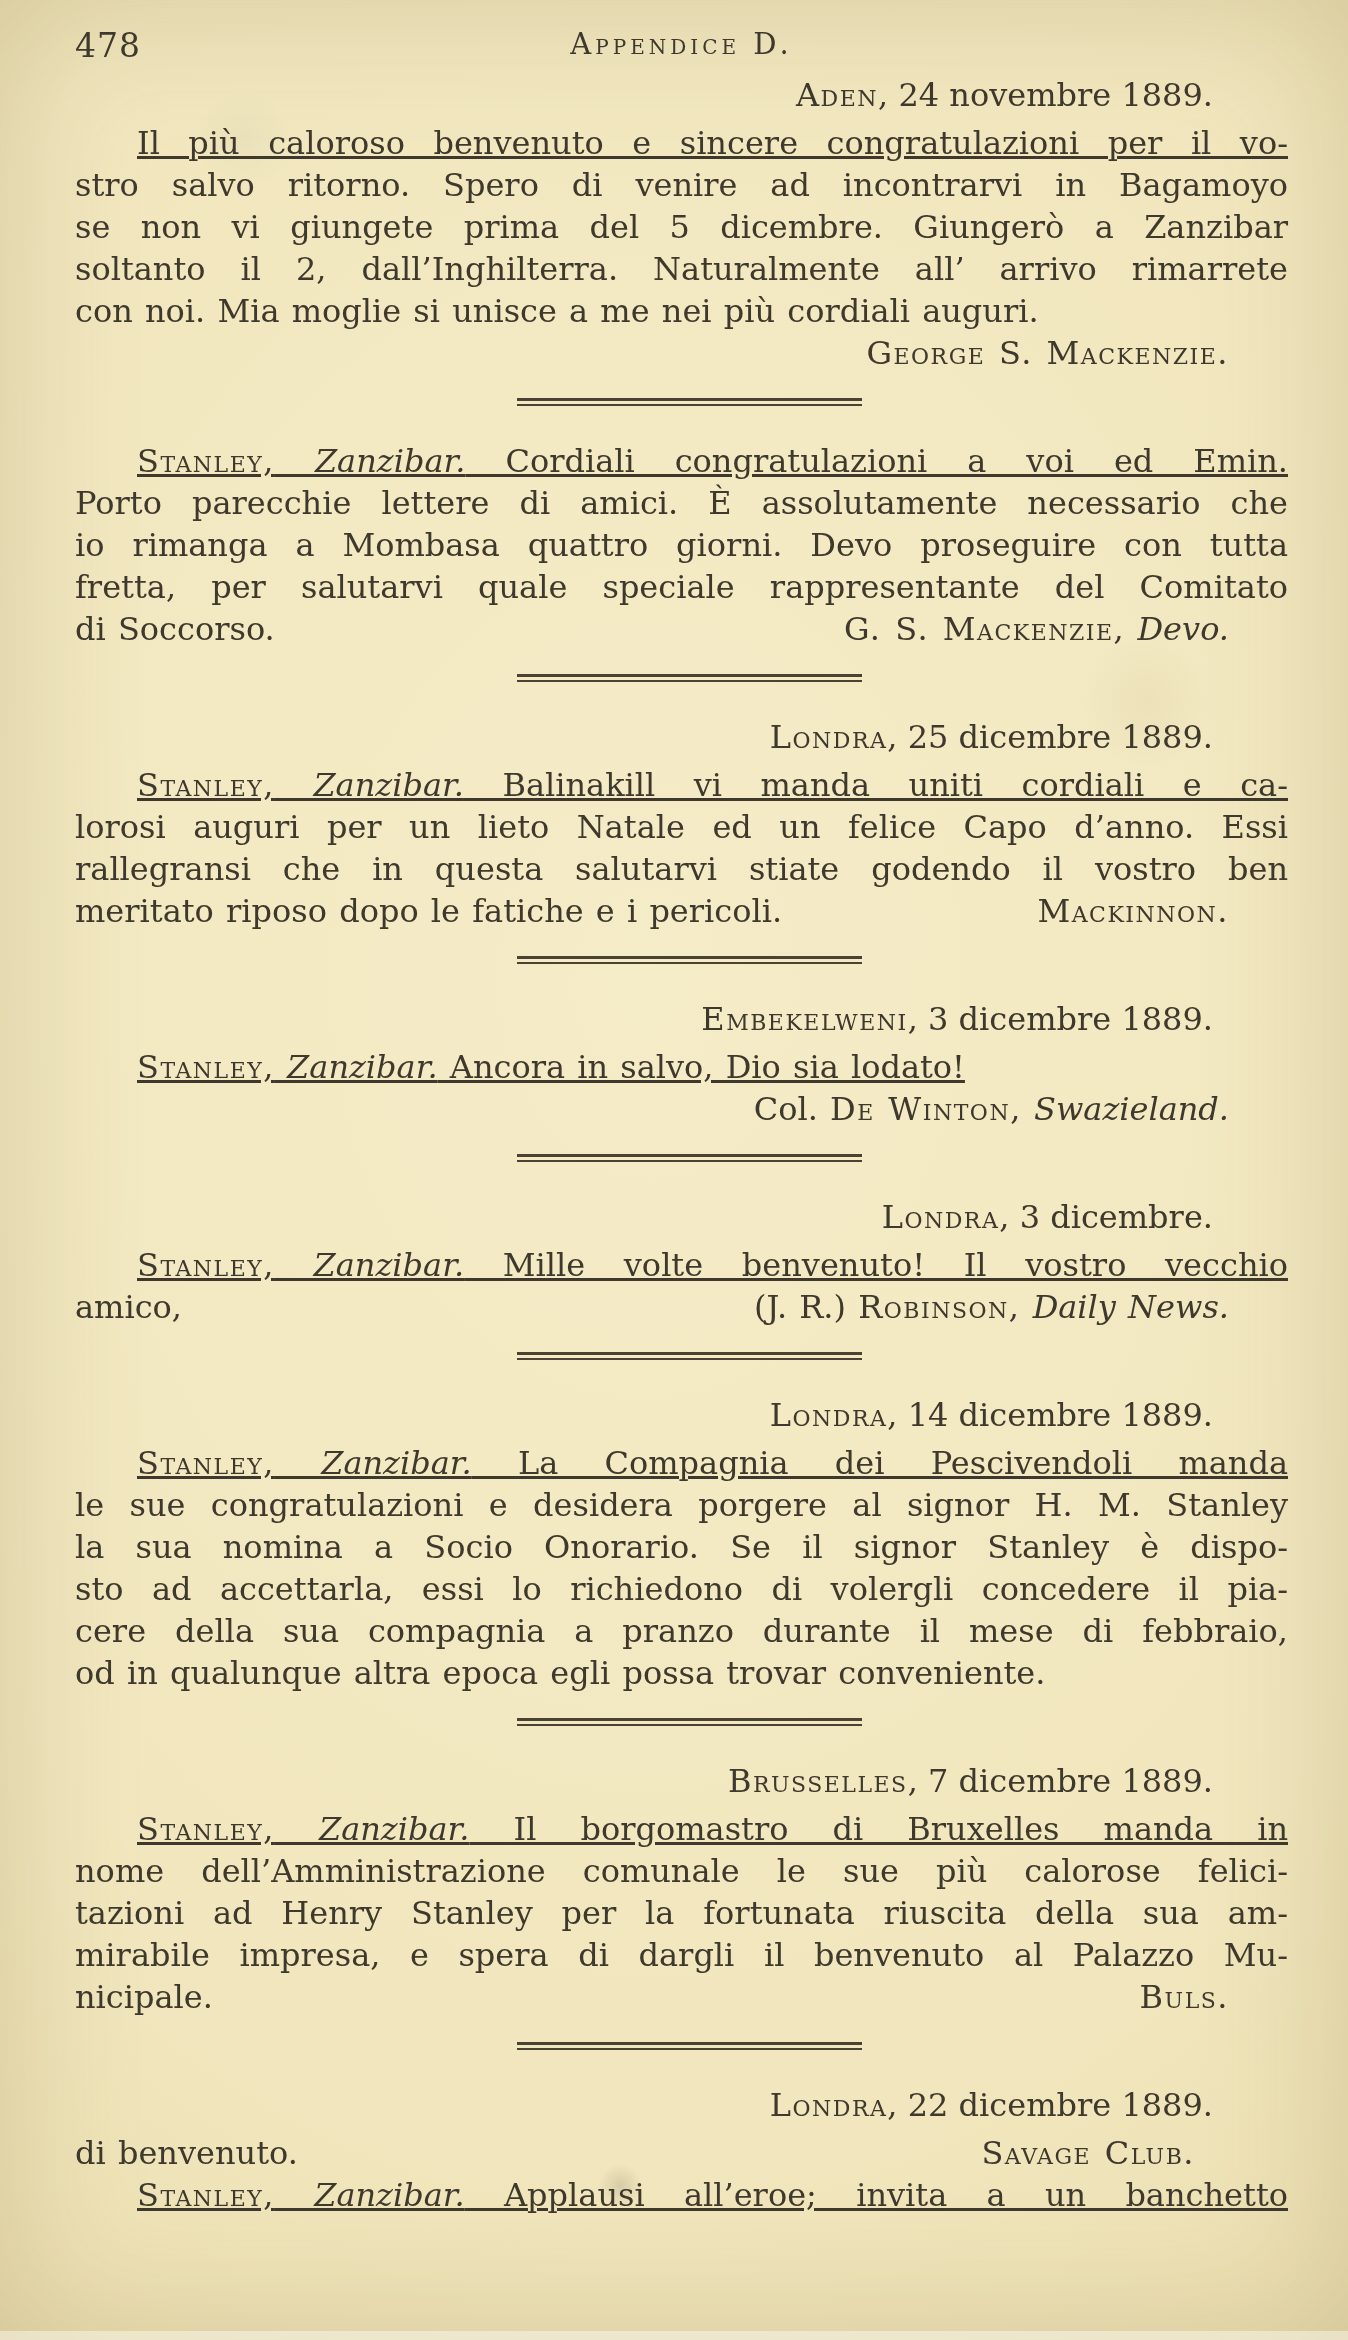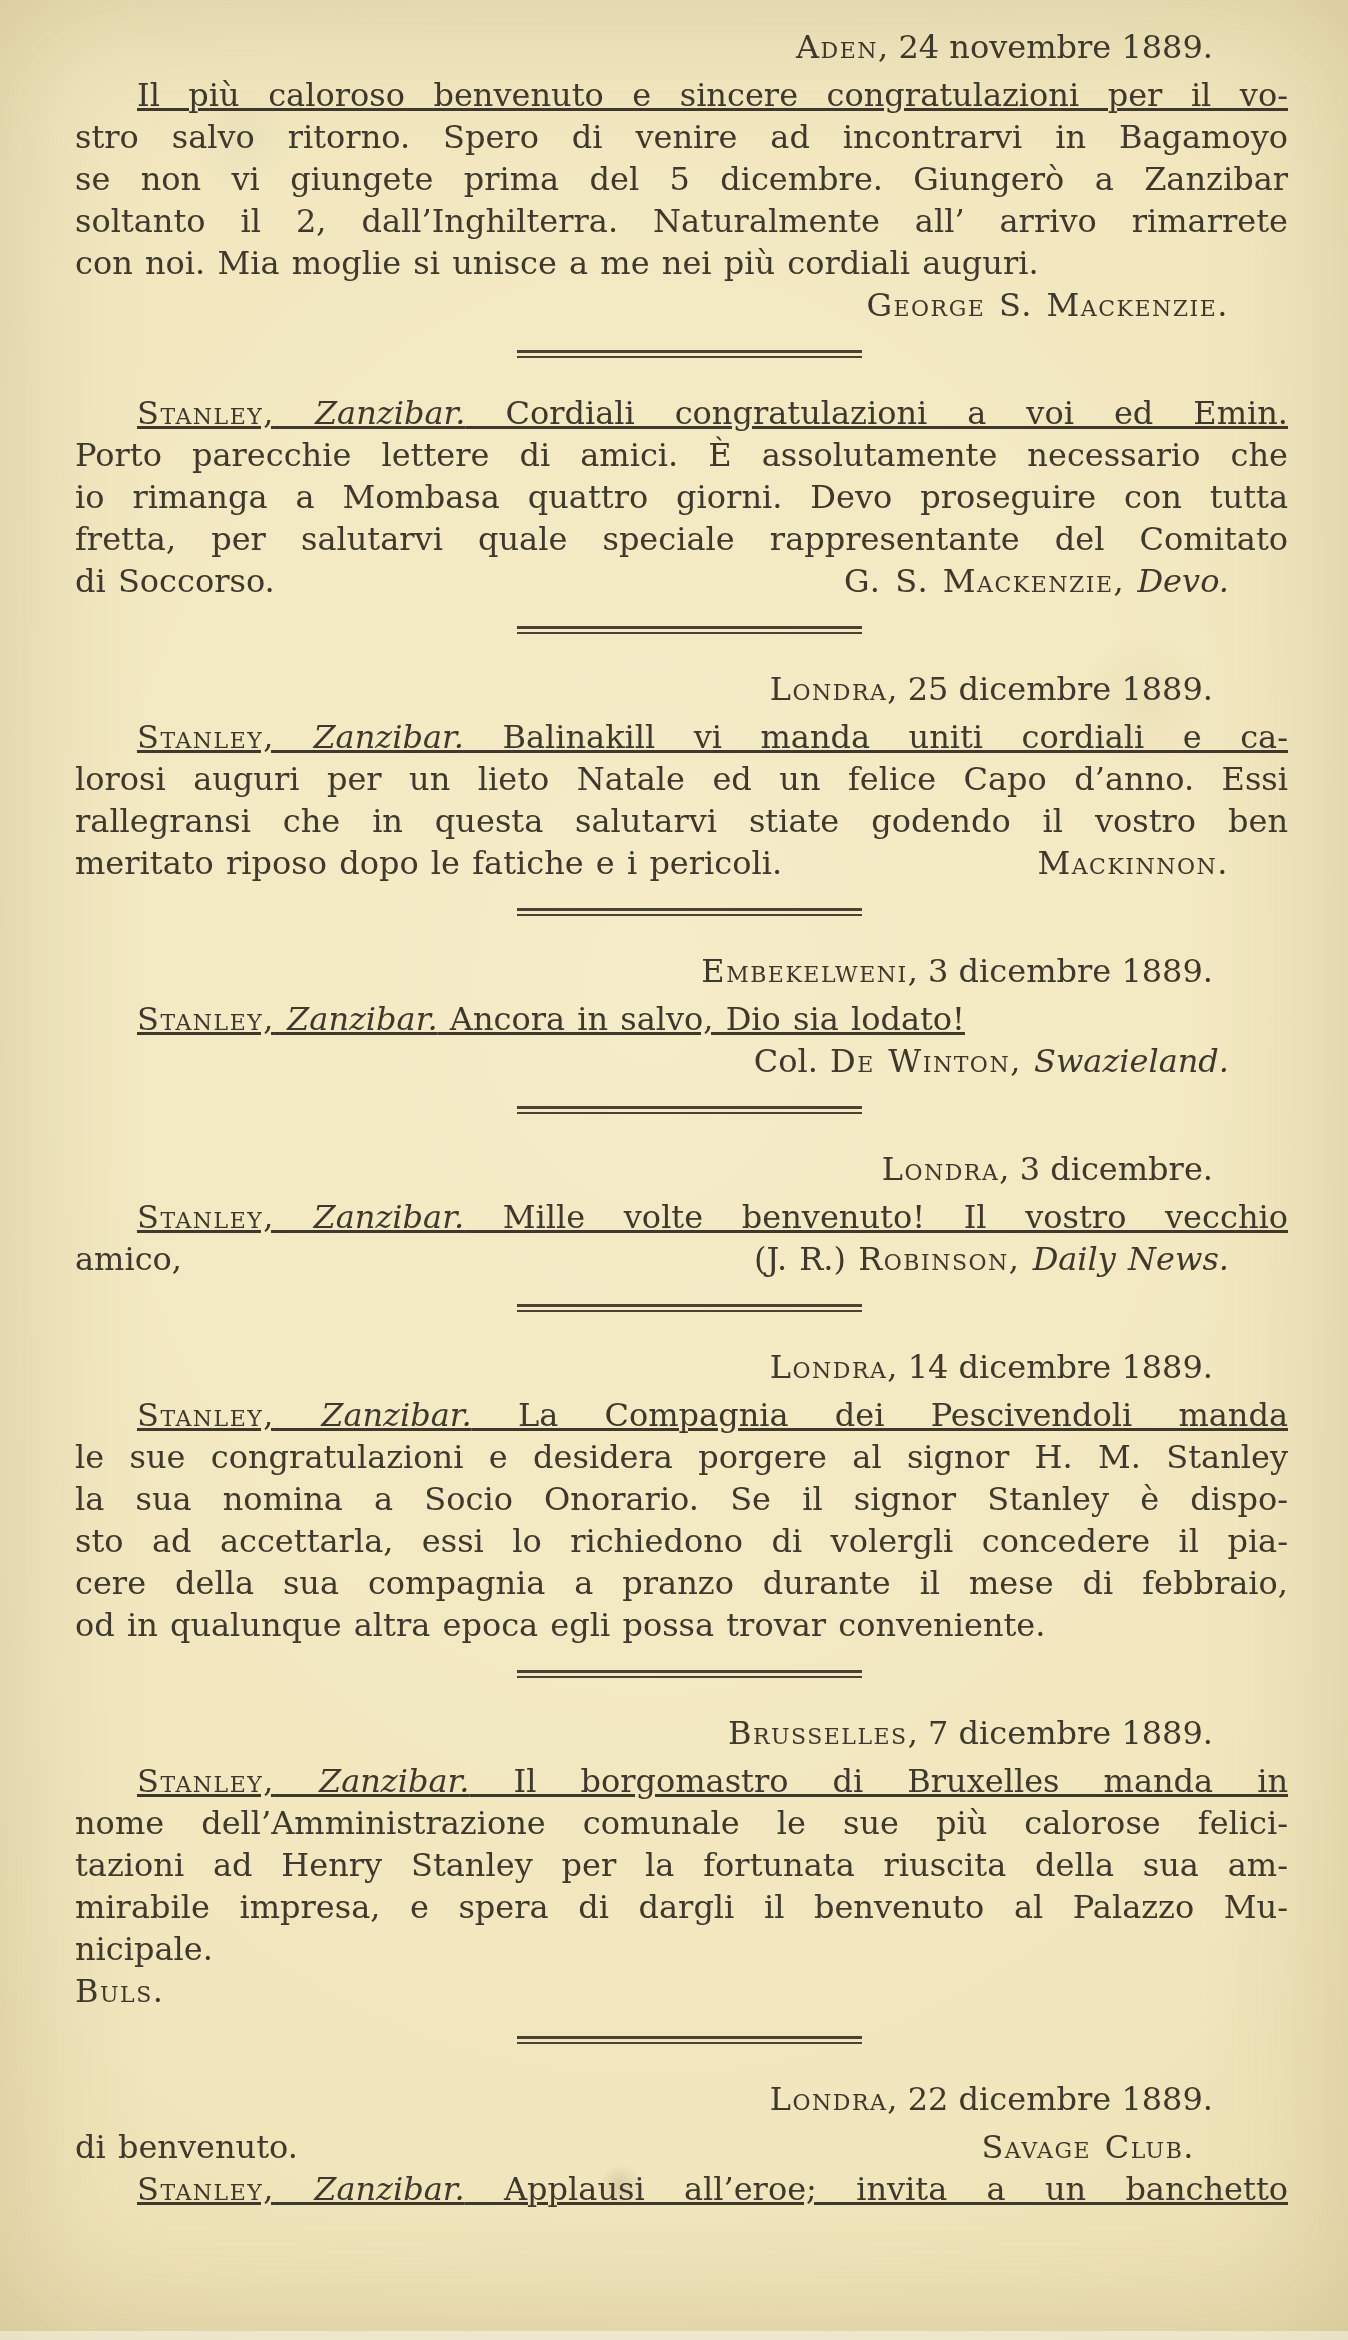--- a/index.html
+++ b/index.html
@@ -43,20 +43,24 @@
     width:345px;height:3px;margin:24px auto 34px auto;
     border-top:3px solid #4a4232;border-bottom:2px solid #4a4232;
     transform:translateX(8px);
   }
 </style>
 </head>
 <body>
 
 <div class="page">
   <div class="content">
+    <div class="header">
+      <span class="pagenum">478</span>
+      <span class="runhead">Appendice D.</span>
+    </div>
     <div id="telegrams">
         <div class="telegram">
           <div class="dateline"><span class="sc">Aden</span><span class="n">, 24 novembre 1889.</span></div>
           <div class="t-line a-j indent"><span class="n">Il più caloroso benvenuto e sincere congratulazioni per il vo-</span></div>
           <div class="t-line a-j"><span class="n">stro salvo ritorno. Spero di venire ad incontrarvi in Bagamoyo</span></div>
           <div class="t-line a-j"><span class="n">se non vi giungete prima del 5 dicembre. Giungerò a Zanzibar</span></div>
           <div class="t-line a-j"><span class="n">soltanto il 2, dall’Inghilterra. Naturalmente all’ arrivo rimarrete</span></div>
           <div class="t-line a-l"><span class="n">con noi. Mia moglie si unisce a me nei più cordiali auguri.</span></div>
           <div class="t-line a-r" style="padding-right: 59px;"><span class="sc">George S. Mackenzie.</span></div>
         </div>
@@ -107,21 +111,21 @@
           <div class="t-line a-j"><span class="n">cere della sua compagnia a pranzo durante il mese di febbraio,</span></div>
           <div class="t-line a-l"><span class="n">od in qualunque altra epoca egli possa trovar conveniente.</span></div>
         </div>
         <div class="divider"></div>
         <div class="telegram">
           <div class="dateline"><span class="sc">Brusselles</span><span class="n">, 7 dicembre 1889.</span></div>
           <div class="t-line a-j indent"><span class="sc">Stanley,</span><span class="it"> Zanzibar.</span><span class="n"> Il borgomastro di Bruxelles manda in</span></div>
           <div class="t-line a-j"><span class="n">nome dell’Amministrazione comunale le sue più calorose felici-</span></div>
           <div class="t-line a-j"><span class="n">tazioni ad Henry Stanley per la fortunata riuscita della sua am-</span></div>
           <div class="t-line a-j"><span class="n">mirabile impresa, e spera di dargli il benvenuto al Palazzo Mu-</span></div>
-          <div class="t-line a-s" style="padding-right: 59px; flex-direction: column;">
+          <div class="t-line a-s" style="padding-right: 59px;">
             <span class="line-left"><span class="n">nicipale.</span></span>
             <span class="line-right"><span class="sc">Buls.</span></span>
           </div>
         </div>
         <div class="divider"></div>
         <div class="telegram">
           <div class="dateline"><span class="sc">Londra</span><span class="n">, 22 dicembre 1889.</span></div>
           <div class="t-line a-s" style="padding-right: 93px;">
             <span class="line-left"><span class="n">di benvenuto.</span></span>
             <span class="line-right"><span class="sc">Savage Club.</span></span>

